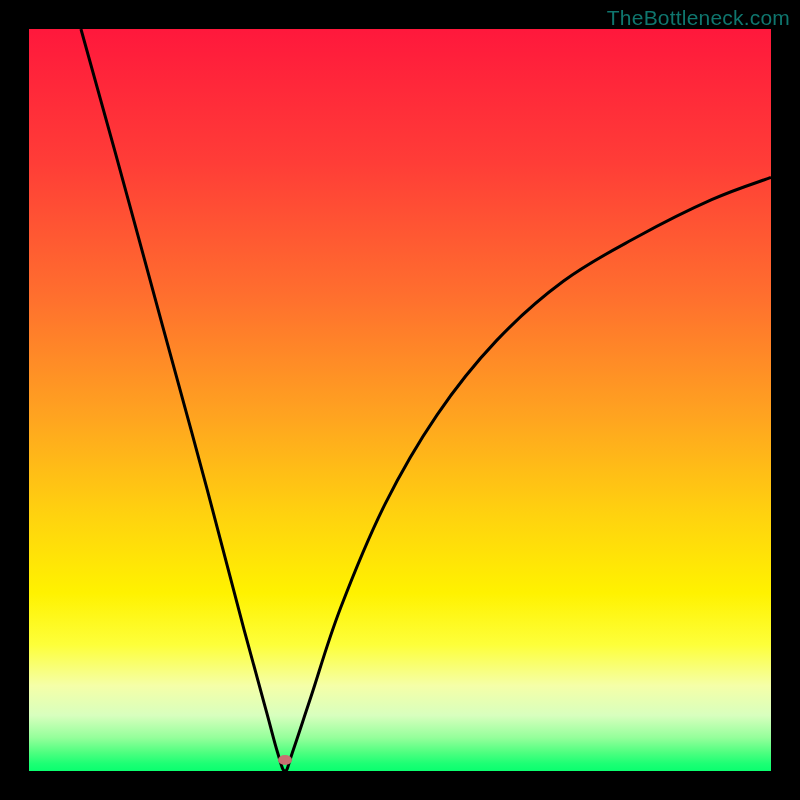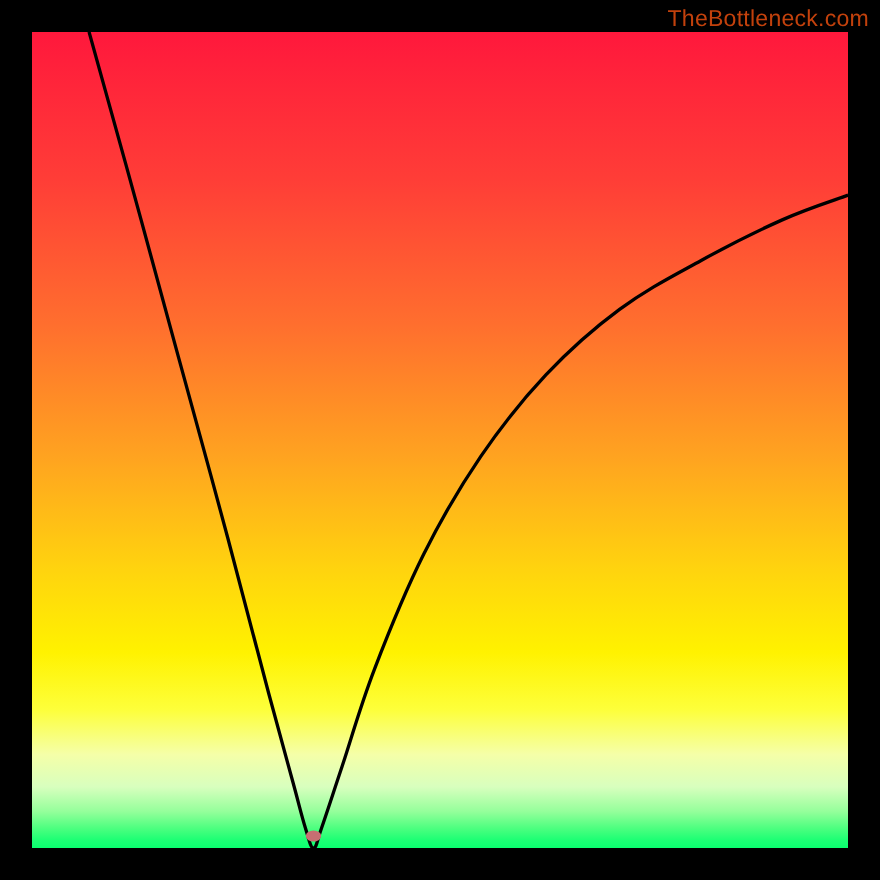--- a/index.html
+++ b/index.html
@@ -27,21 +27,21 @@
     position: absolute;
     inset: 0;
   }
   .watermark {
     position: absolute;
     top: 6px;
     right: 10px;
     font-family: Arial, Helvetica, sans-serif;
     font-size: 21px;
     font-weight: 500;
-    color: #c2410c;
+    color: #0f766e;
     letter-spacing: 0.2px;
   }
   svg.curve {
     position: absolute;
     inset: 0;
   }
   .marker {
     position: absolute;
     width: 14px;
     height: 10px;

